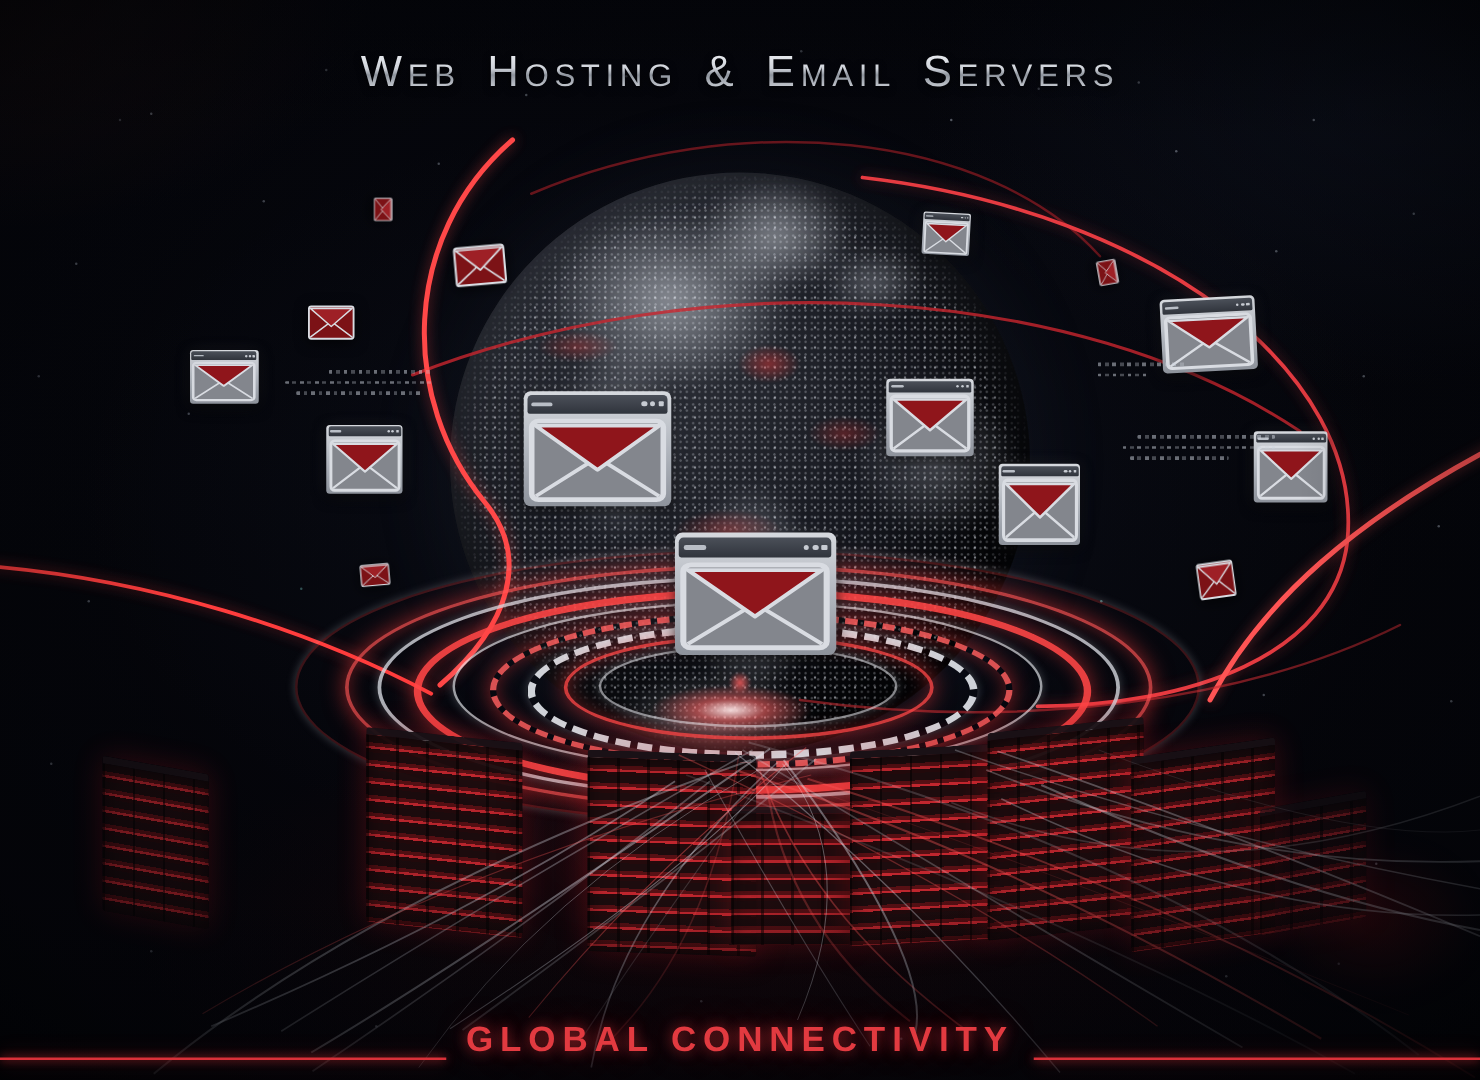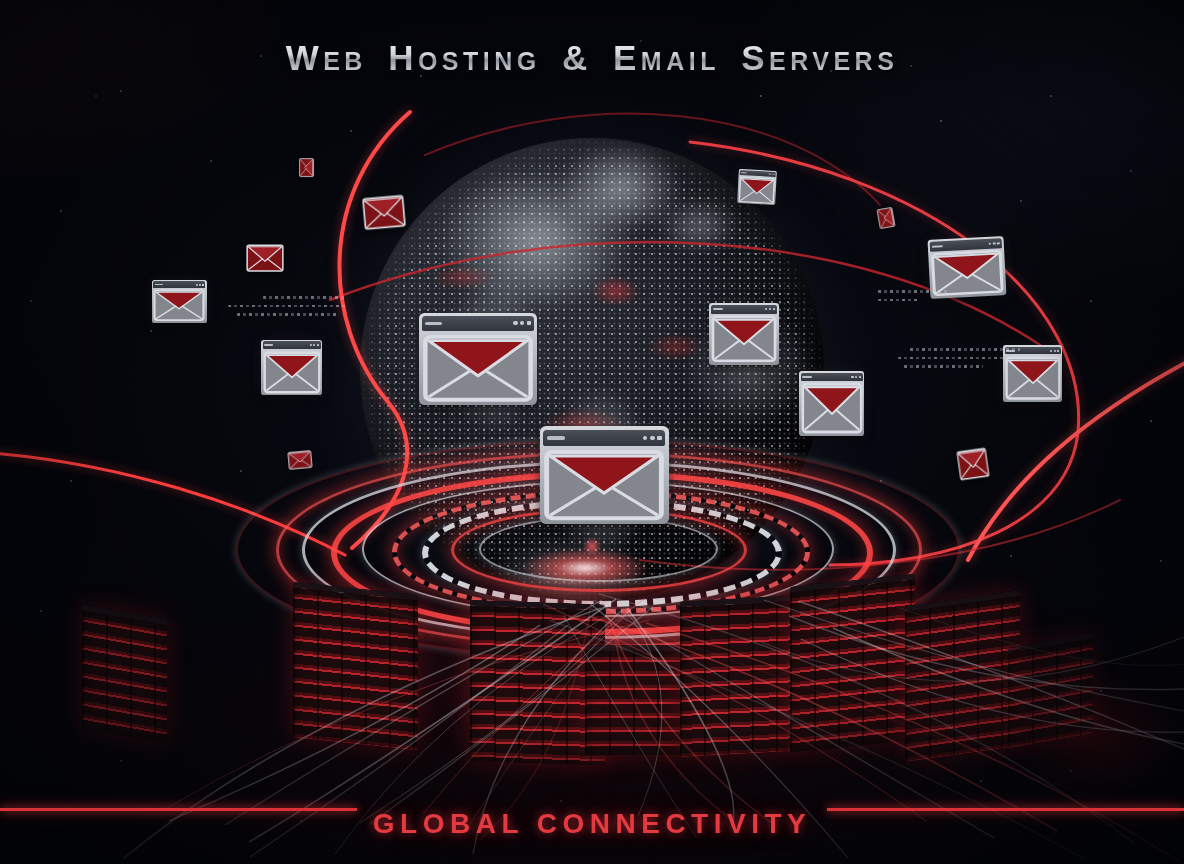--- a/index.html
+++ b/index.html
@@ -26,21 +26,21 @@
       1150px 420px 0 0 rgba(210,220,235,.40),1090px 300px 0 0 rgba(210,220,235,.35),
       940px 120px 0 0 rgba(210,220,235,.40), 830px 70px 0 0 rgba(210,220,235,.30),
       350px 130px 0 0 rgba(210,220,235,.30), 210px 160px 0 0 rgba(210,220,235,.30),
       1020px 200px 0 0 rgba(210,220,235,.35),1160px 560px 0 0 rgba(210,220,235,.35),
       95px 95px 0 0 rgba(210,220,235,.25),  500px 60px 0 0 rgba(210,220,235,.25),
       30px 300px 0 0 rgba(210,220,235,.25), 1070px 770px 0 0 rgba(210,220,235,.30),
       880px 480px 0 0 rgba(130,220,215,.45),330px 700px 0 0 rgba(130,220,215,.35),
       240px 470px 0 0 rgba(130,220,215,.35),1010px 555px 0 0 rgba(210,220,235,.3);}
   
   .title{position:absolute;top:38px;left:0;right:0;text-align:center;z-index:9;
-    font-size:35px;font-weight:700;font-variant:small-caps;letter-spacing:4.5px;word-spacing:7px;
+    font-size:35px;font-weight:400;font-variant:small-caps;letter-spacing:4.5px;word-spacing:7px;
     background:linear-gradient(180deg,#f4f6f9 0%,#cfd3da 42%,#8e949d 55%,#c2c6cd 78%,#7d838c 100%);
     -webkit-background-clip:text;background-clip:text;color:transparent;
     filter:drop-shadow(0 2px 3px rgba(0,0,0,.8));}
   
   .globe{position:absolute;left:360px;top:138px;width:464px;height:464px;border-radius:50%;z-index:2;
     background:radial-gradient(circle at 38% 32%, #2b2e36 0%, #171920 45%, #0b0d13 78%);
     box-shadow:inset -34px -44px 90px rgba(0,0,0,.85), inset 22px 26px 70px rgba(165,175,190,.12), 0 0 80px rgba(130,150,180,.07);}
   .globe>div{position:absolute;inset:0;border-radius:50%;}
   .continents{filter:blur(6px);background:
       radial-gradient(ellipse 150px 110px at 38% 22%, rgba(216,221,229,.55), transparent 65%),
@@ -98,21 +98,21 @@
     background:radial-gradient(ellipse,rgba(92,12,16,.5),transparent 70%);}
   .rackglow{position:absolute;left:380px;top:570px;width:440px;height:200px;z-index:1;filter:blur(14px);
     background:radial-gradient(ellipse,rgba(255,45,45,.17),transparent 70%);}
   svg.layer{position:absolute;left:0;top:0;z-index:3;}
   #fibers{z-index:5;}
   
   .vignette{position:absolute;inset:0;z-index:8;pointer-events:none;background:
       radial-gradient(ellipse 860px 640px at 50% 46%, transparent 52%, rgba(2,3,6,.5) 84%, rgba(1,2,4,.82) 100%),
       linear-gradient(180deg, rgba(2,3,6,.38) 0%, transparent 13%, transparent 82%, rgba(2,3,6,.45) 100%);}
   
-  .footer{position:absolute;left:0;right:0;top:808px;height:40px;z-index:9;display:flex;align-items:flex-start;}
+  .footer{position:absolute;left:0;right:0;top:808px;height:40px;z-index:9;display:flex;align-items:flex-end;}
   .fline{flex:1;height:2.5px;background:#d93139;box-shadow:0 0 8px rgba(255,60,64,.8),0 0 18px rgba(255,60,64,.45);}
   .flabel{margin:0 16px;font-size:28px;font-weight:700;letter-spacing:5.5px;color:#e23a40;
     text-shadow:0 0 10px rgba(255,60,66,.55),0 0 26px rgba(255,40,48,.35);}
 </style>
 </head>
 <body>
 
 <div id="stage">
   <div class="stars"></div>
 

